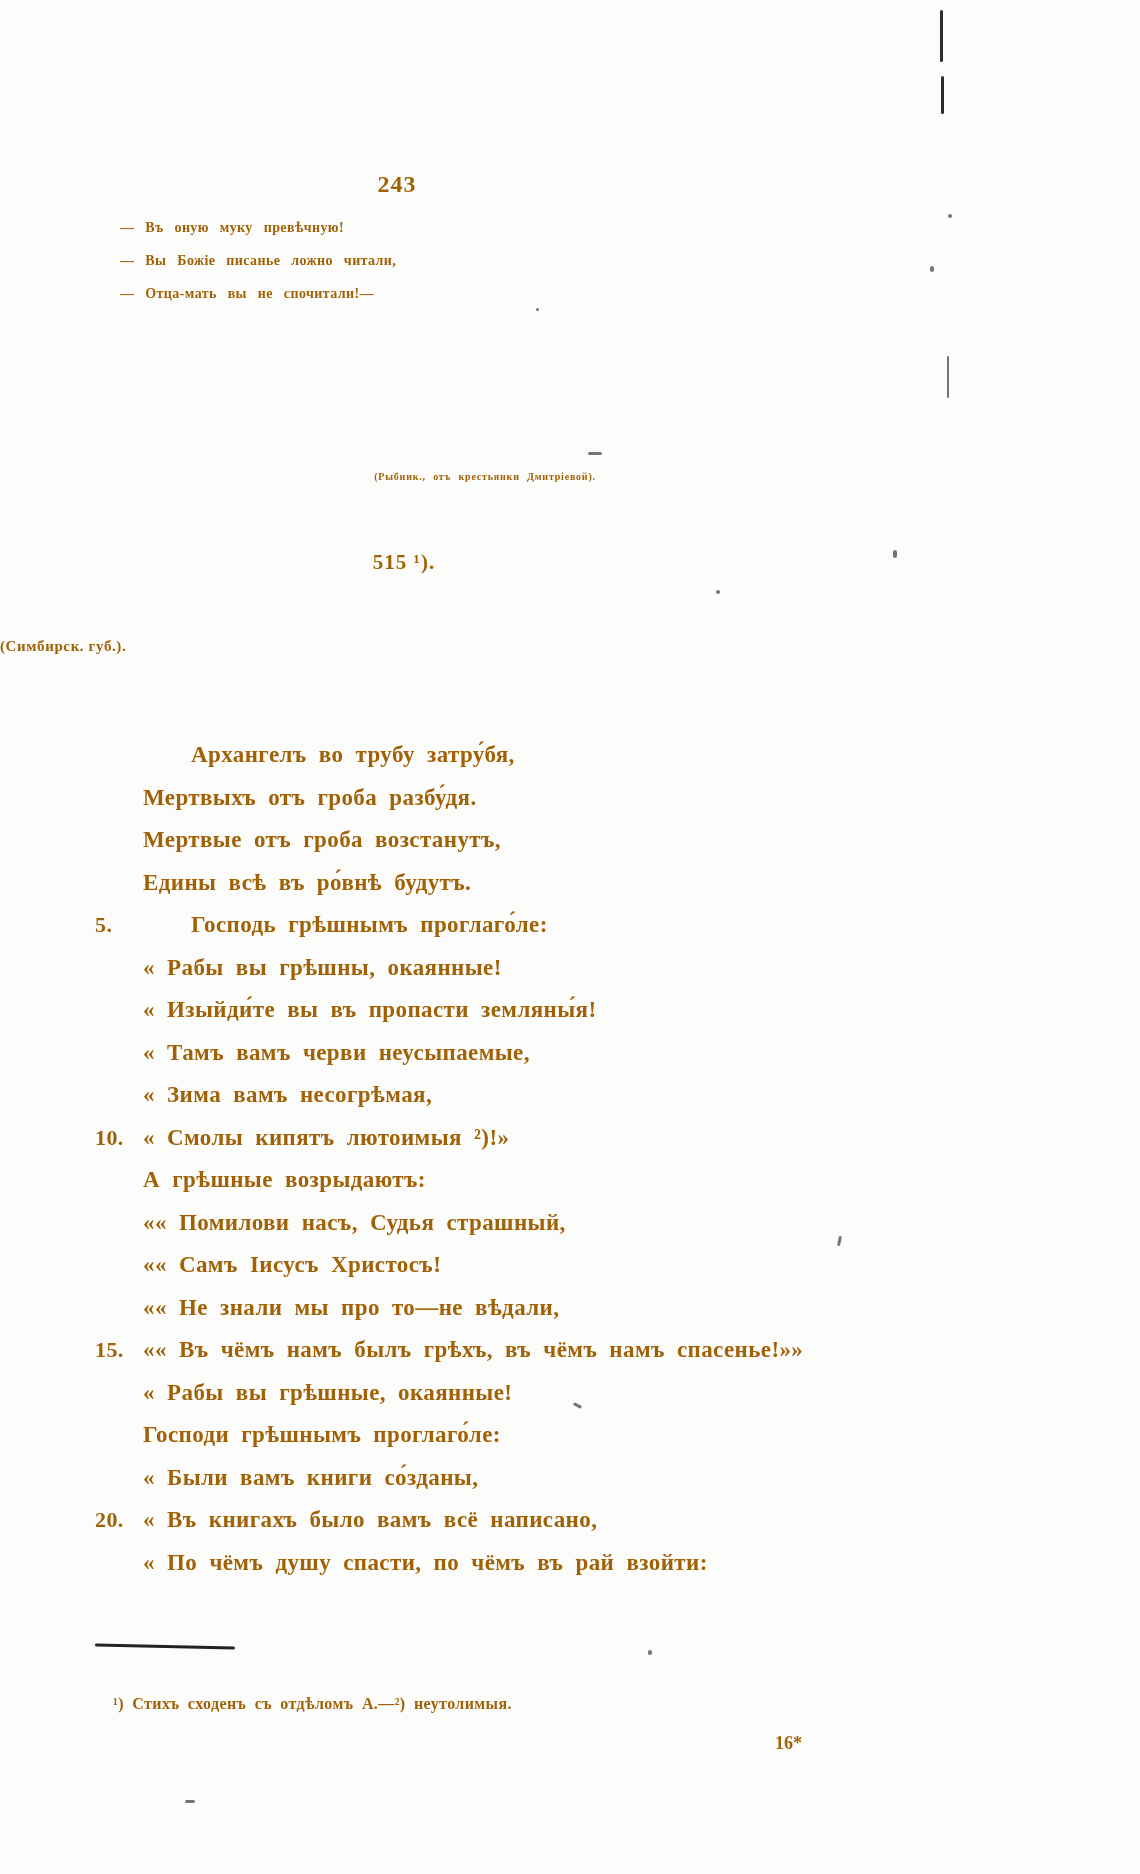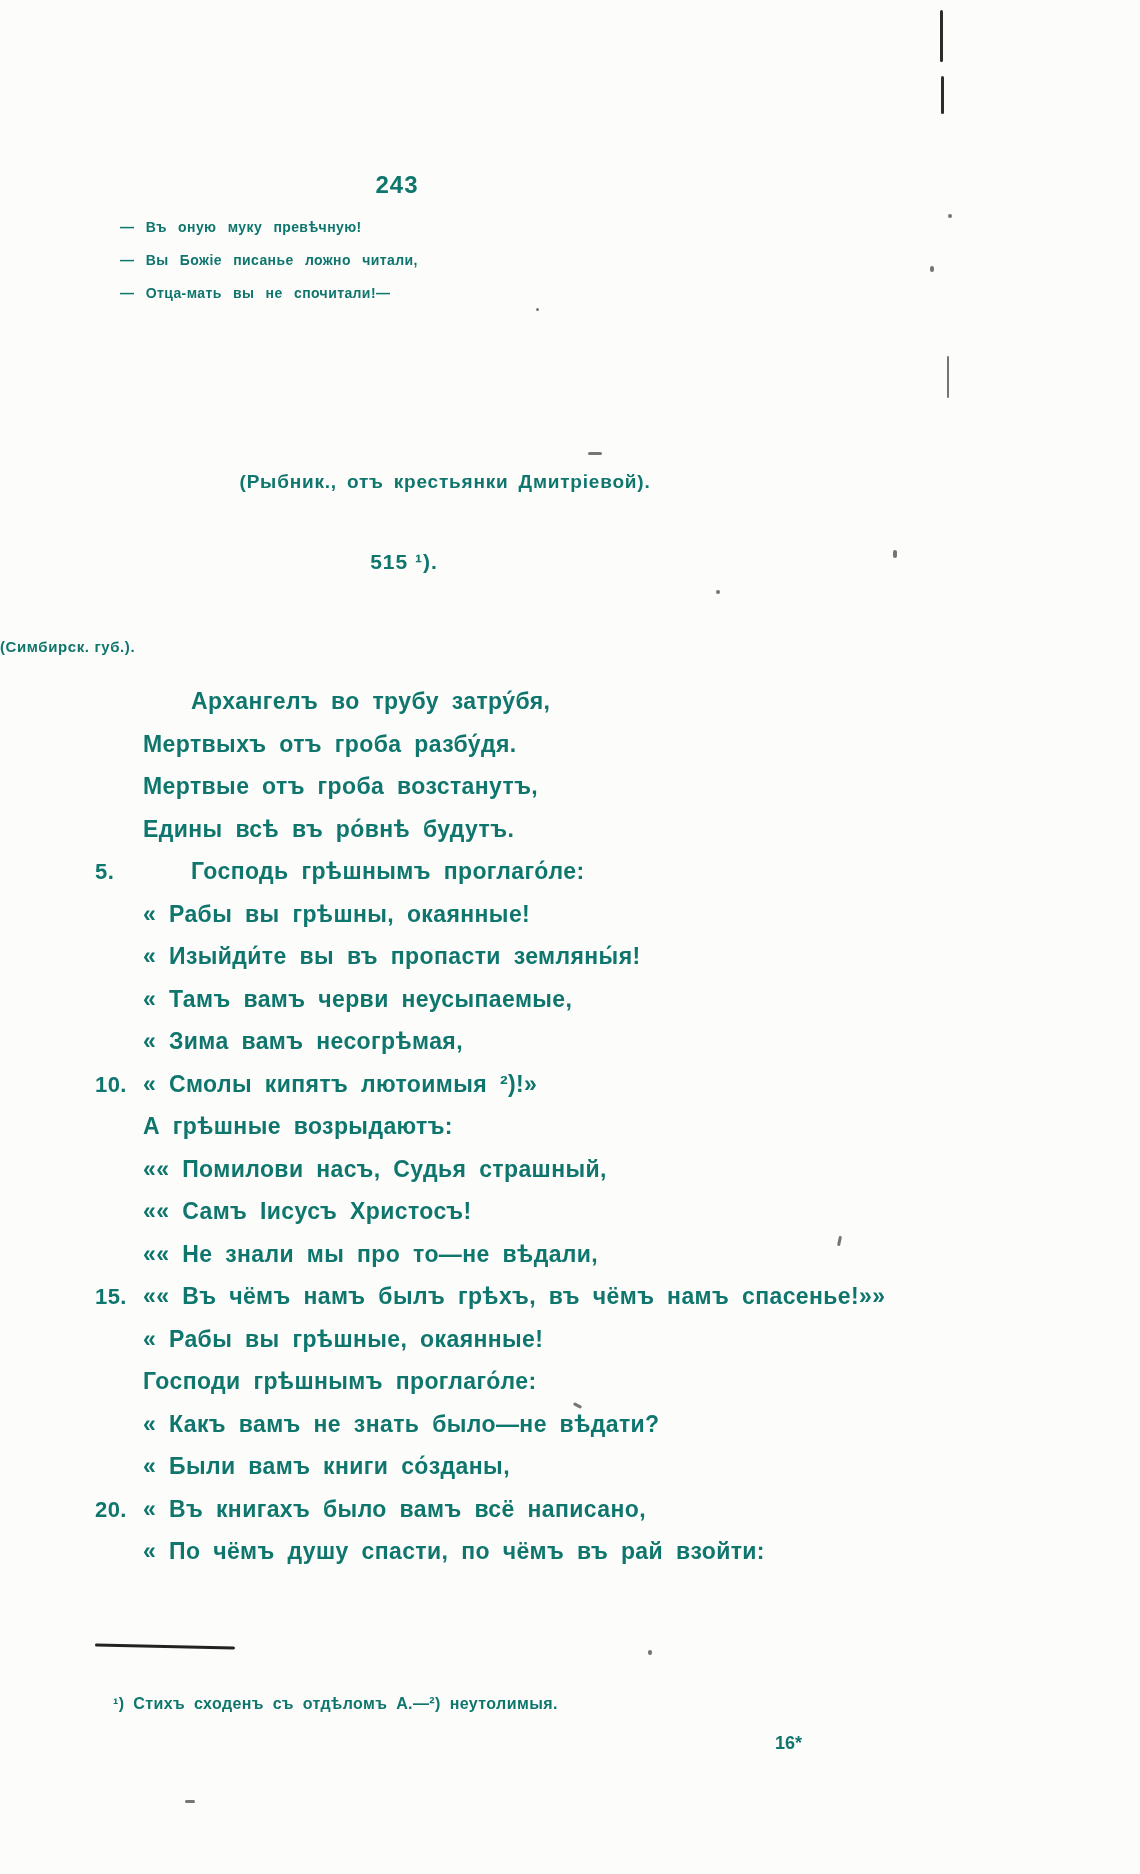--- a/index.html
+++ b/index.html
@@ -1,47 +1,47 @@
 <!DOCTYPE html>
 <html><head>
 <meta charset="utf-8">
 <style>
   html,body{margin:0;padding:0;}
   .page{
     position:relative;
     width:1140px;height:1874px;
     background:#fcfcfa;
-    font-family:Liberation Sans, sans-serif;
-    color:#0f766e;
+    font-family:Liberation Serif, serif;
+    color:#a16207;
     overflow:hidden;
   }
   .page-number{
     position:absolute;top:171px;left:0;width:794px;
     text-align:center;font-size:24px;font-weight:bold;letter-spacing:1px;
   }
   .prev-end{
     position:absolute;top:211px;left:120px;
     font-size:14px;font-weight:bold;line-height:33px;
     word-spacing:7px;letter-spacing:0.4px;white-space:nowrap;
   }
   .attribution{
     position:absolute;top:471px;left:0;width:890px;
-    text-align:center;font-size:19px;font-weight:bold;
-    letter-spacing:0.8px;word-spacing:4px;
+    text-align:center;font-size:10px;font-weight:bold;
+    letter-spacing:0.8px;word-spacing:4px;padding-left:40px;
   }
   .song-heading{
     position:absolute;top:550px;left:0;width:808px;
     text-align:center;font-size:21px;font-weight:bold;letter-spacing:1px;
   }
   .song-region{
     position:absolute;top:638px;left:0;width:816px;
     font-size:15px;font-weight:bold;letter-spacing:0.6px;
   }
   .poem{
-    position:absolute;top:680px;left:95px;width:900px;
+    position:absolute;top:734px;left:95px;width:900px;
     font-size:23px;font-weight:bold;
     letter-spacing:0.4px;word-spacing:6px;
   }
   .poem-row{display:flex;align-items:baseline;height:42.5px;line-height:42.5px;white-space:nowrap;}
   .line-num{flex:0 0 48px;font-size:22px;}
   .poem-row.first .line-text{padding-left:48px;}
   .footnote-rule{
     position:absolute;top:1645px;left:95px;width:140px;height:2.5px;
     background:#222;transform:rotate(1.2deg);border-radius:2px;
   }
@@ -140,24 +140,20 @@
     <div class="poem-row">
         <span class="line-num"></span>
         <span class="line-text">« Рабы вы грѣшные, окаянные!</span>
       </div>
     <div class="poem-row">
         <span class="line-num"></span>
         <span class="line-text">Господи грѣшнымъ проглаго́ле:</span>
       </div>
     <div class="poem-row">
         <span class="line-num"></span>
-        <span class="line-text">« Какъ вамъ не знать было—не вѣдати?</span>
-      </div>
-    <div class="poem-row">
-        <span class="line-num"></span>
         <span class="line-text">« Были вамъ книги со́зданы,</span>
       </div>
     <div class="poem-row">
         <span class="line-num">20.</span>
         <span class="line-text">« Въ книгахъ было вамъ всё написано,</span>
       </div>
     <div class="poem-row">
         <span class="line-num"></span>
         <span class="line-text">« По чёмъ душу спасти, по чёмъ въ рай взойти:</span>
       </div>

